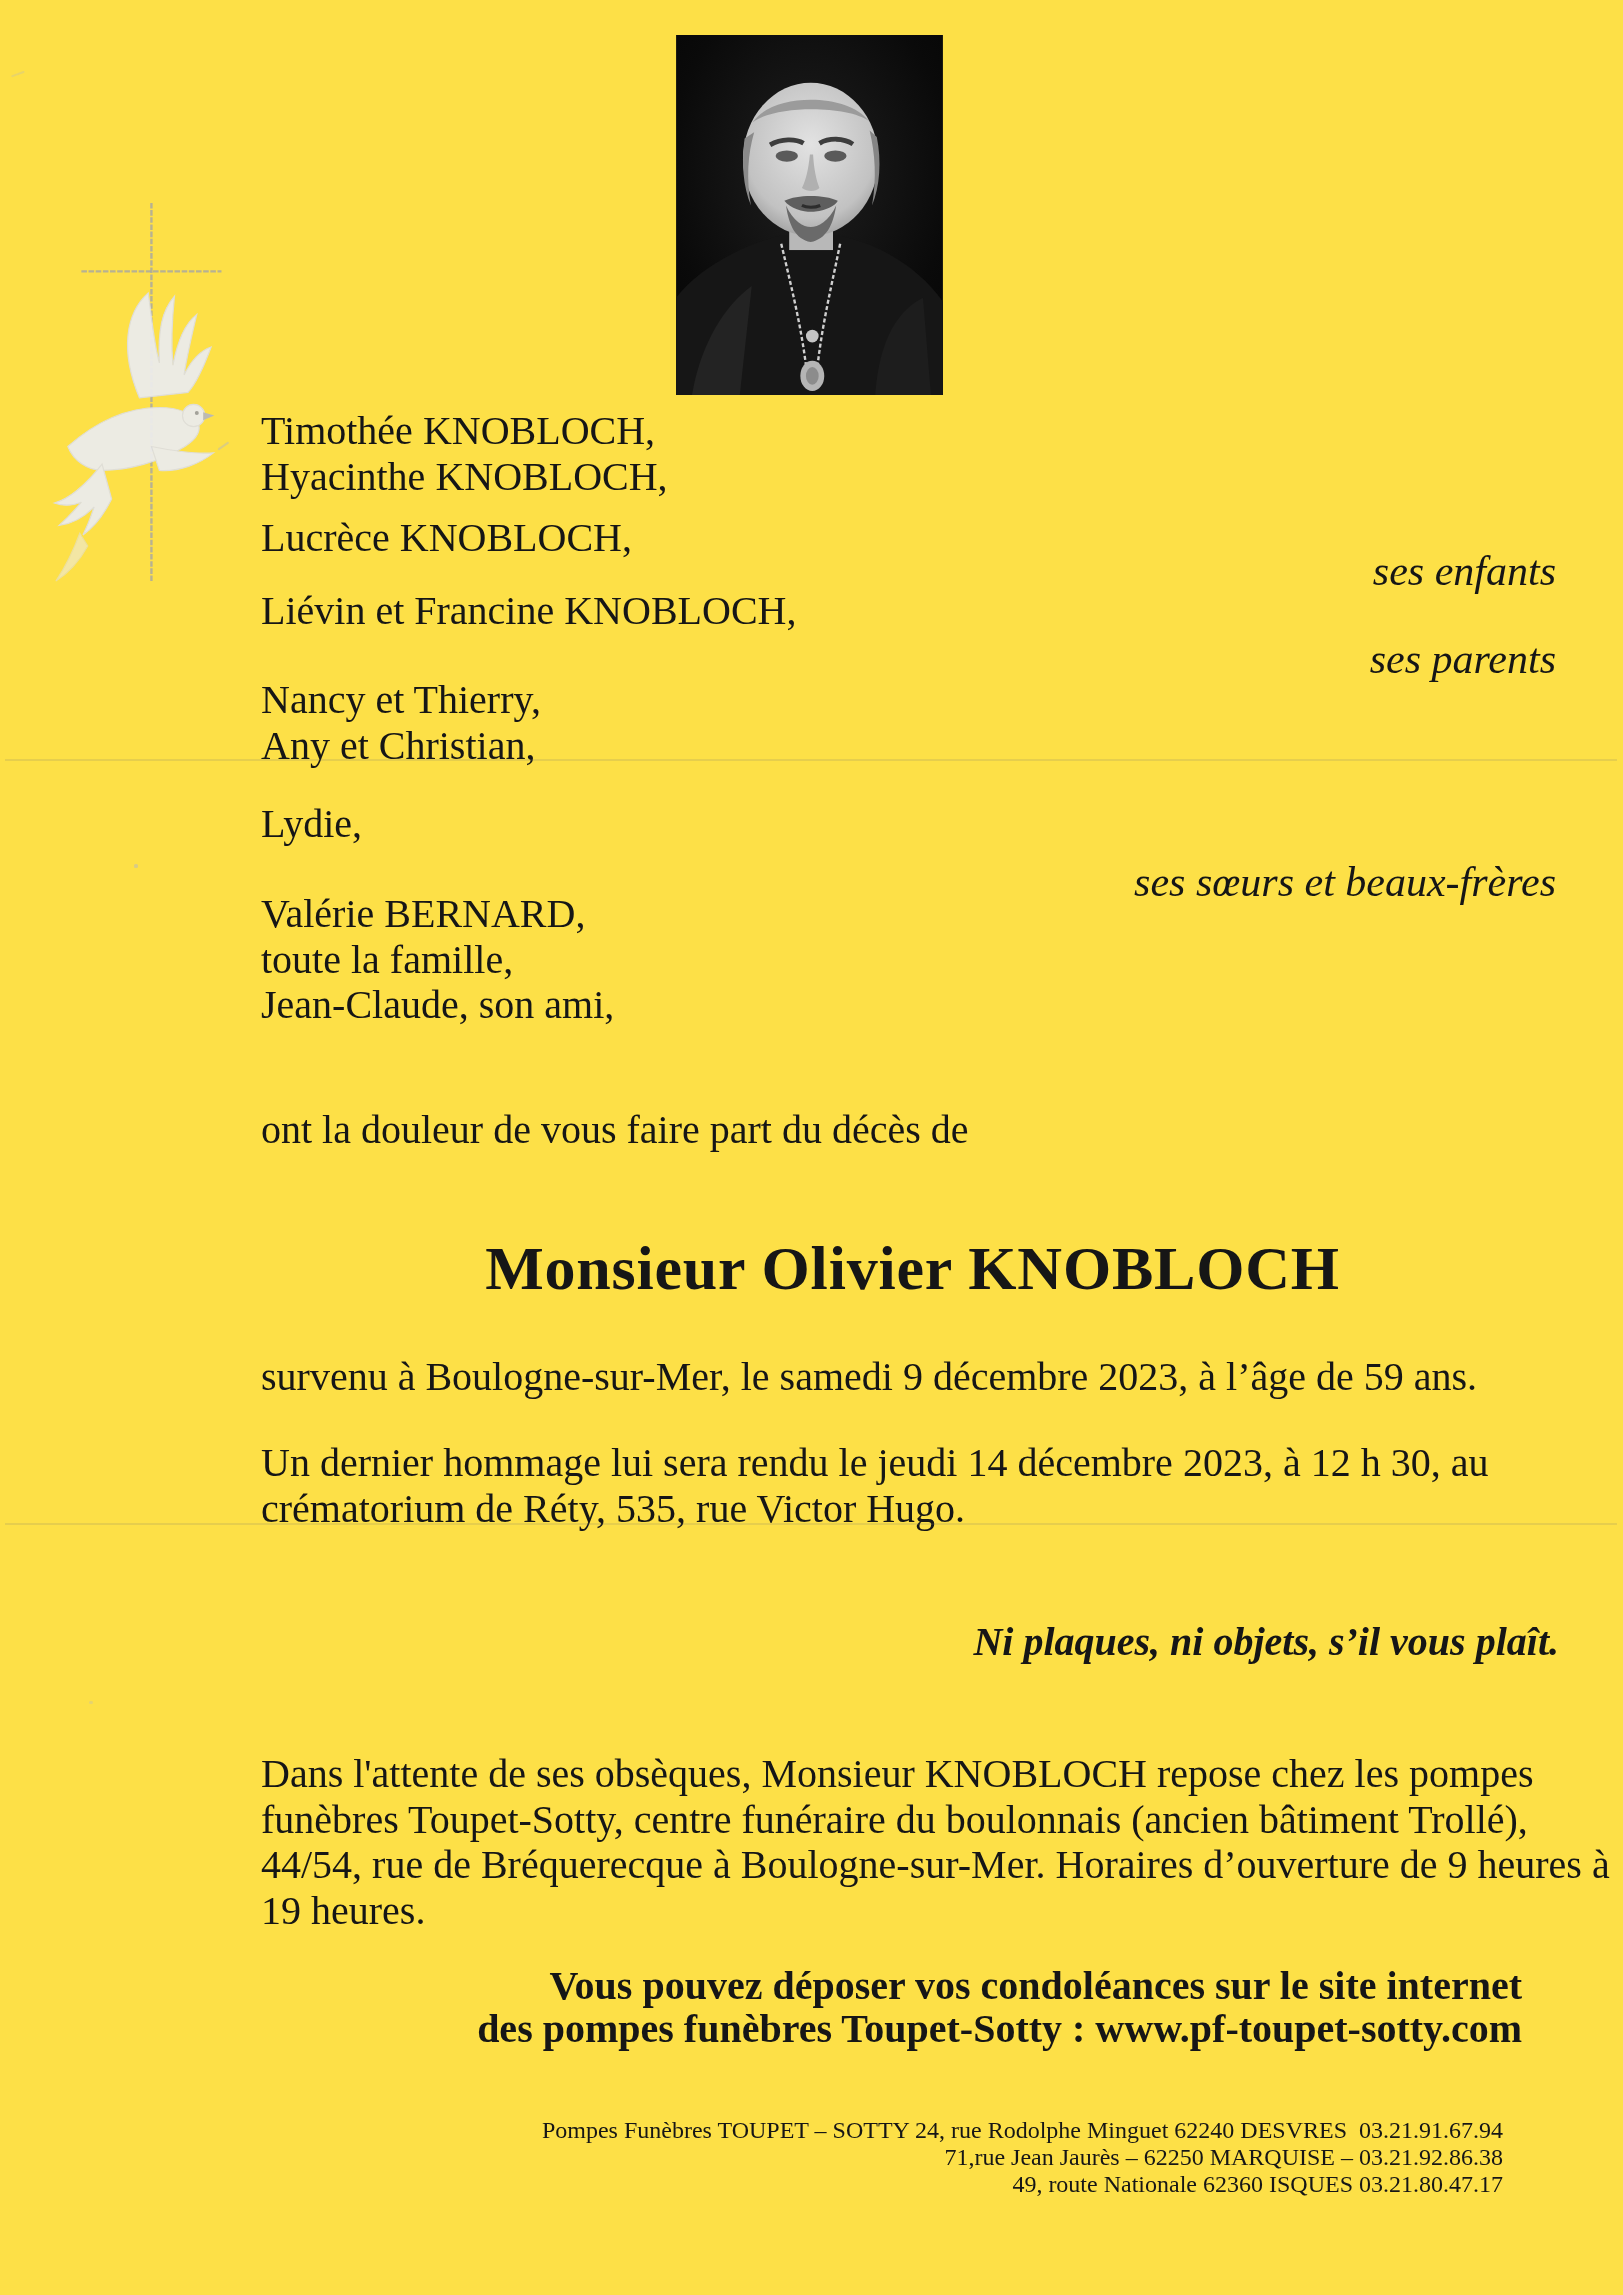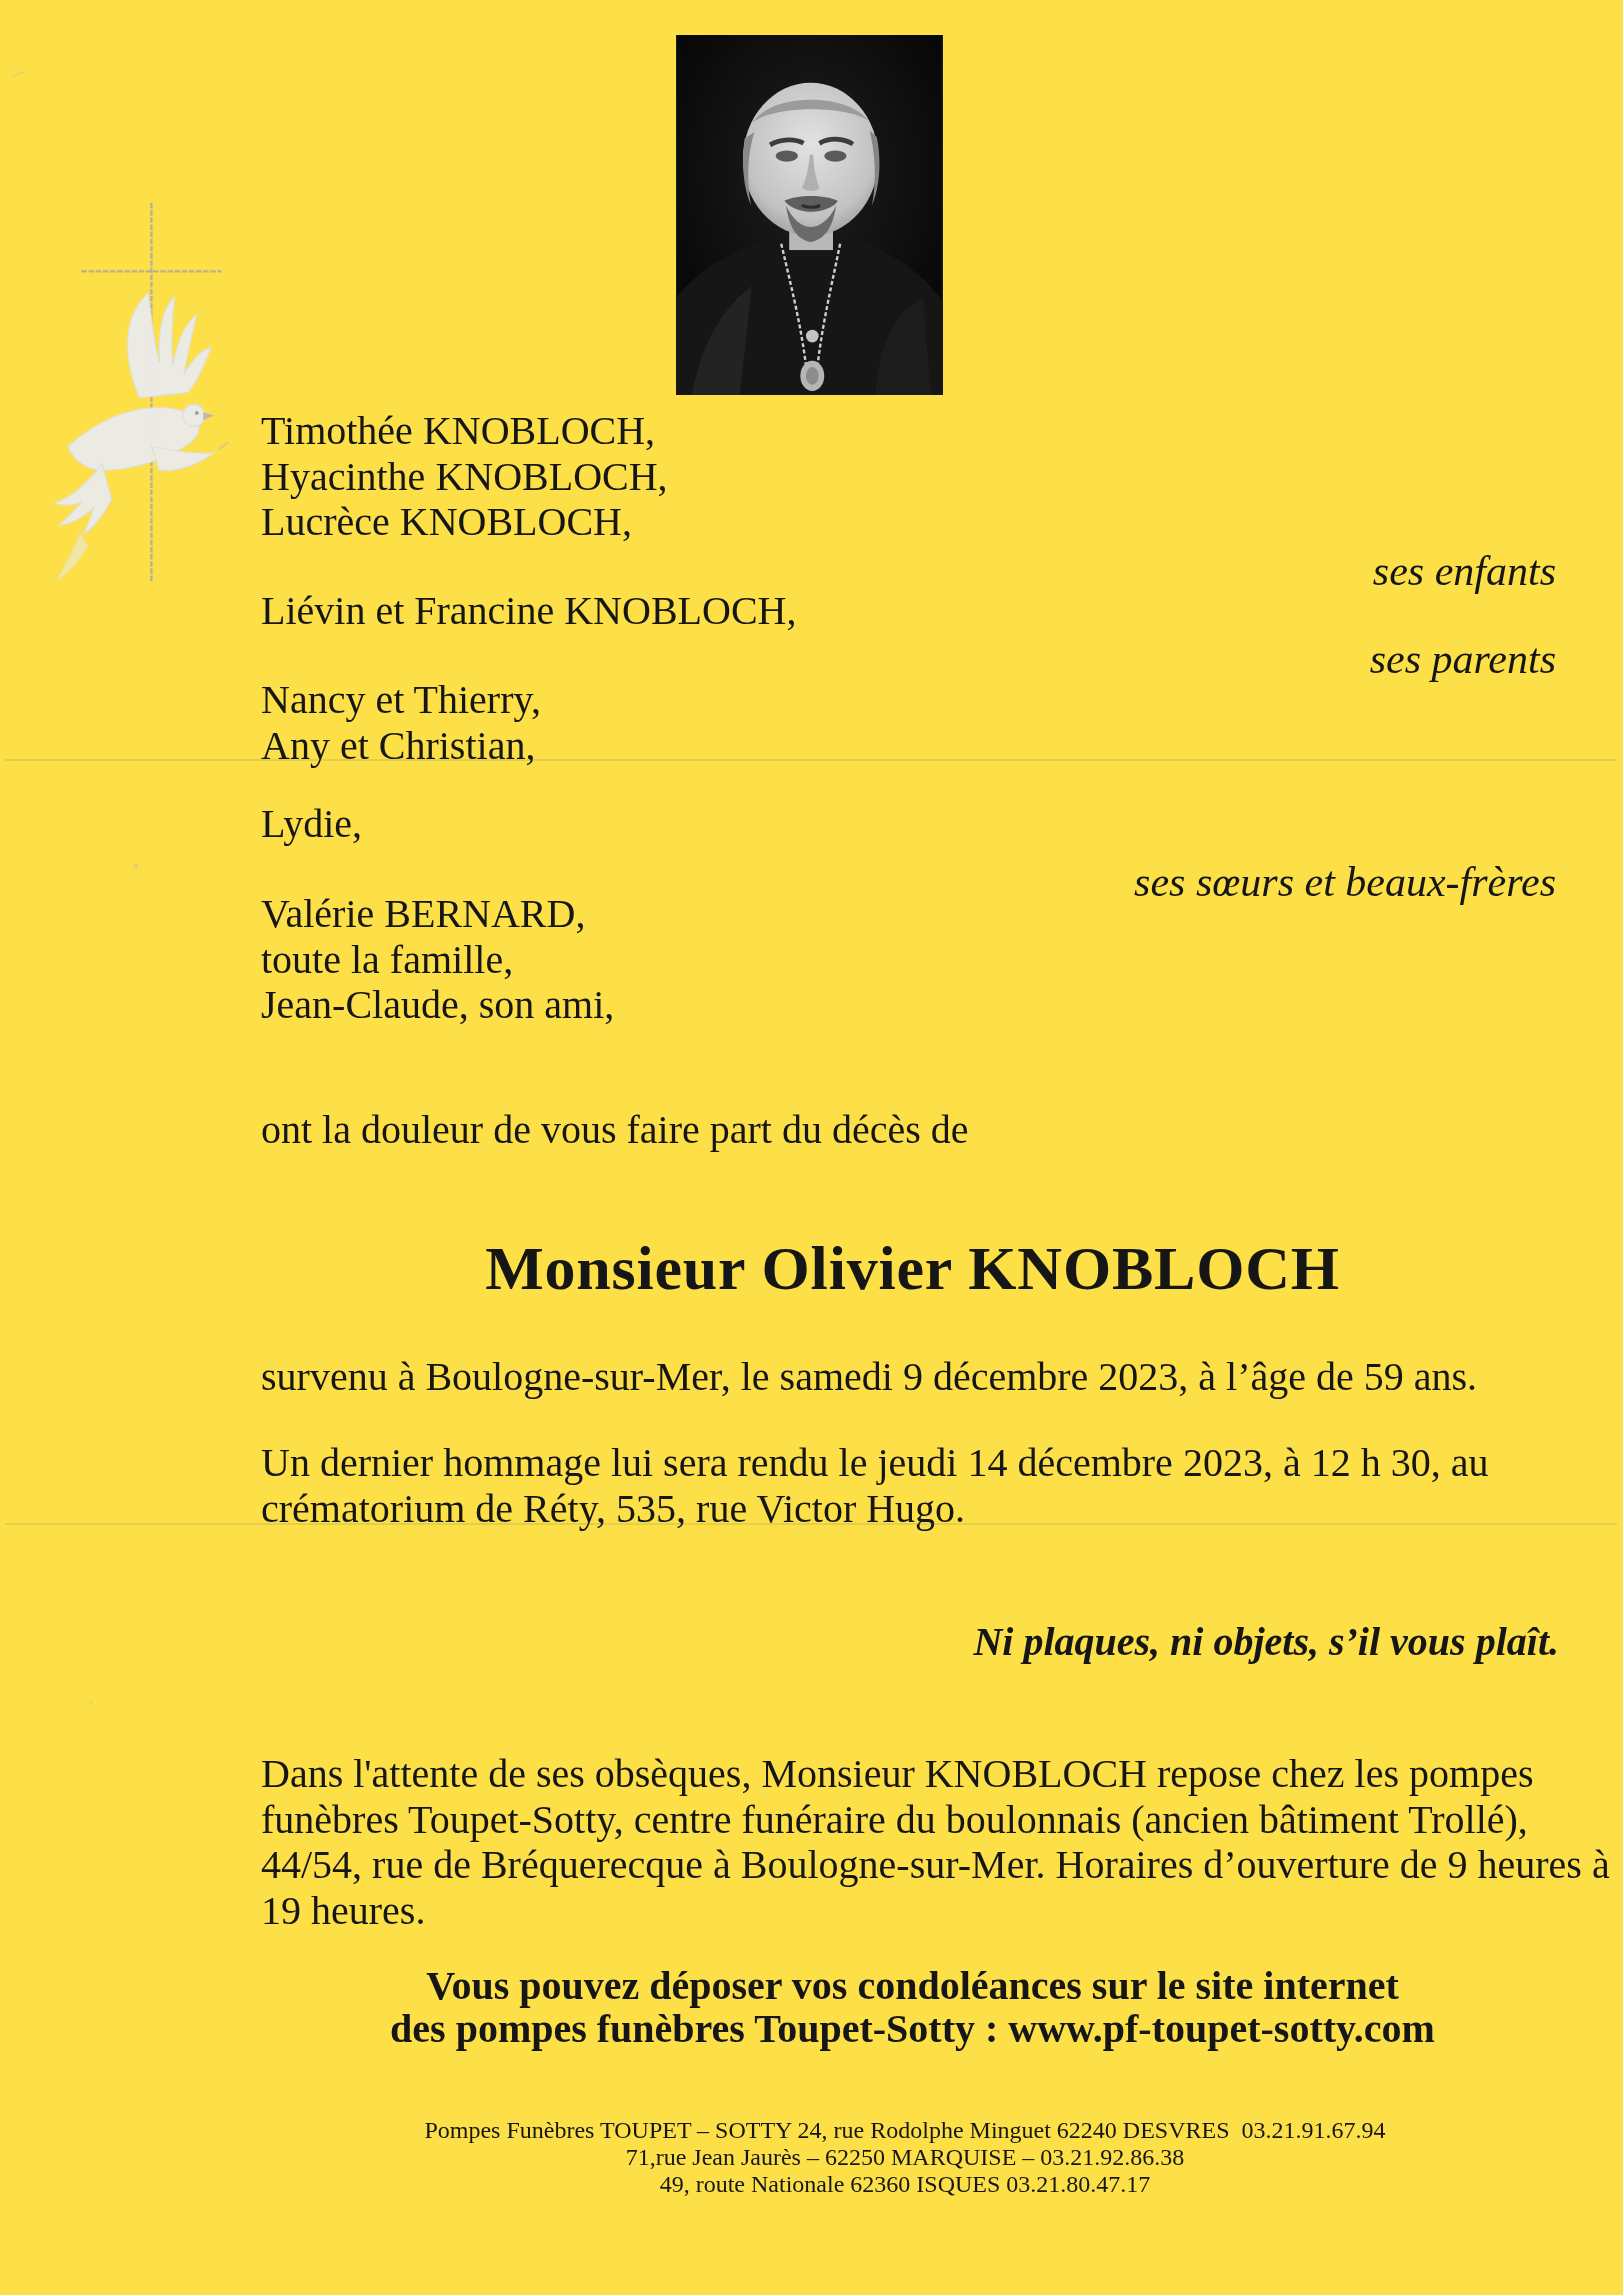--- a/index.html
+++ b/index.html
@@ -13,21 +13,21 @@
   }
   .line{position:absolute;white-space:pre;}
   .name{font-size:40px;line-height:41px;left:261px;}
   .role{font-size:42px;font-style:italic;right:68px;text-align:right;}
   .body-text{font-size:40px;left:261px;}
   .title{
     position:absolute;left:263px;width:1299px;text-align:center;
     font-size:62px;font-weight:bold;letter-spacing:0.8px;margin-top:36px;
   }
   .request{font-size:40px;font-weight:bold;font-style:italic;right:65px;}
-  .center-block{position:absolute;text-align:center;}
+  .center-block{position:absolute;text-align:right;}
   .condolences{left:303px;width:1219px;font-size:40px;font-weight:bold;}
   .condolences .cline{position:absolute;width:100%;white-space:pre;}
   .footer{left:307px;width:1196px;font-size:24px;line-height:27px;}
   .footer .fline{white-space:pre;}
   .fold-line{
     position:absolute;left:4.8px;width:1612px;height:1.6px;
     background:rgba(110,110,110,0.16);
   }
   .photo{
     position:absolute;left:676px;top:35px;width:267px;height:360px;
@@ -106,21 +106,21 @@
 
     <path d="M132,262 C148,330 158,370 165,430" stroke="#cfcfcf" stroke-width="3" fill="none" stroke-dasharray="5 3"></path>
     <path d="M206,262 C192,330 182,370 176,430" stroke="#cfcfcf" stroke-width="3" fill="none" stroke-dasharray="5 3"></path>
     <circle cx="171" cy="378" r="8" fill="#c4c4c4"></circle>
     <ellipse cx="171" cy="428" rx="15" ry="19" fill="#b5b5b5"></ellipse>
     <ellipse cx="171" cy="428" rx="8" ry="11" fill="#8c8c8c"></ellipse>
   </svg>
 
   <div class="line name" style="top:410px">Timothée KNOBLOCH,</div>
   <div class="line name" style="top:456px">Hyacinthe KNOBLOCH,</div>
-  <div class="line name" style="top:501px">Lucrèce KNOBLOCH,</div>
+  <div class="line name" style="top:517px">Lucrèce KNOBLOCH,</div>
   <div class="line role" style="top:547px">ses enfants</div>
 
   <div class="line name" style="top:590px">Liévin et Francine KNOBLOCH,</div>
   <div class="line role" style="top:635px">ses parents</div>
 
   <div class="line name" style="top:679px">Nancy et Thierry,</div>
   <div class="line name" style="top:725px">Any et Christian,</div>
 
   <div class="fold-line" style="top:759px"></div>
 

